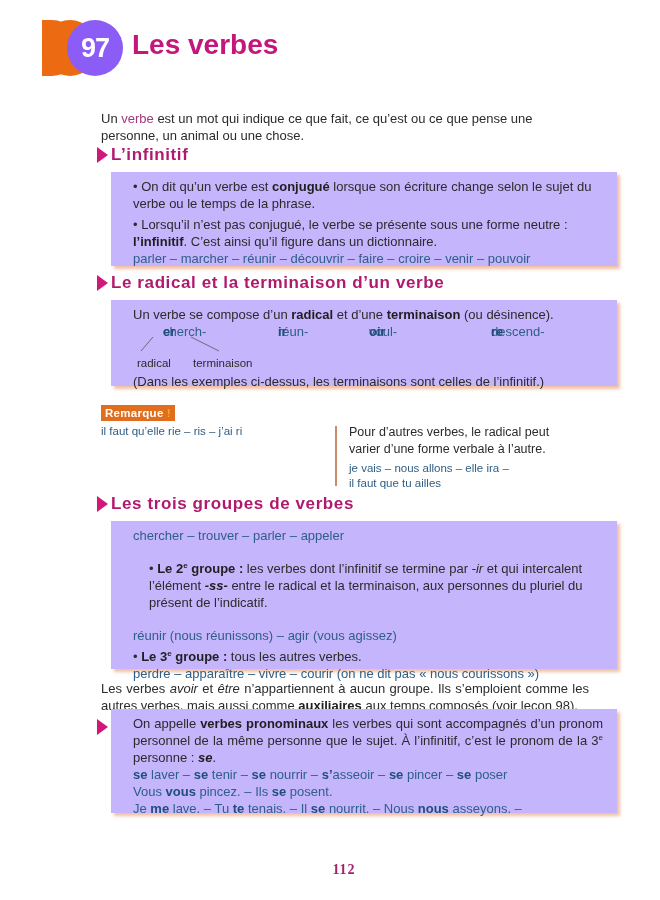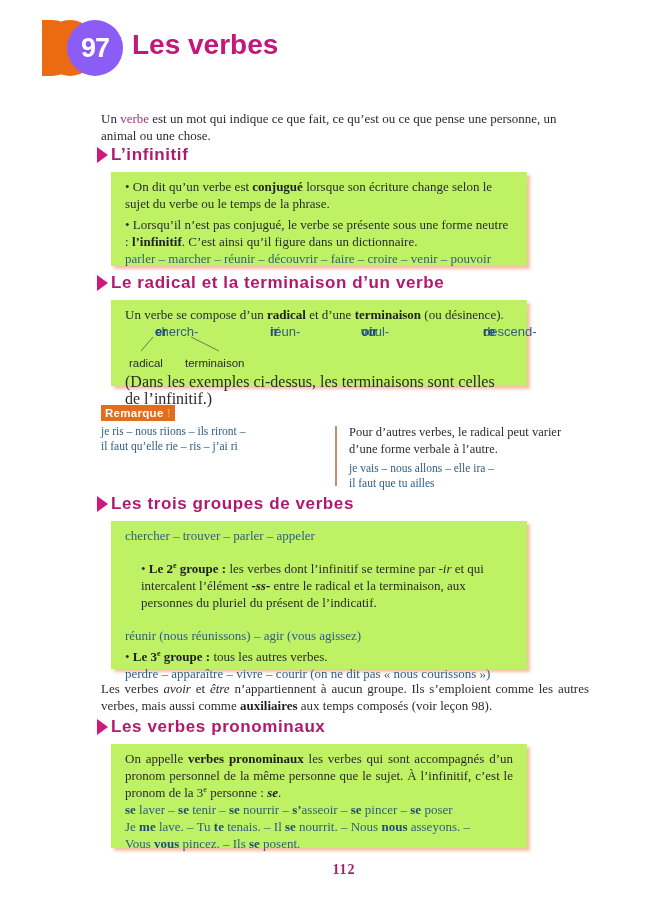--- a/index.html
+++ b/index.html
@@ -9,31 +9,31 @@
   .circle-back { position: absolute; left: 0; top: 3px; width: 38px; height: 56px;
                  background: #ec6a12; border-radius: 0 28px 28px 0; }
   .circle-back::before { content: ""; position: absolute; left: 0; top: 0; width: 56px; height: 56px;
                  background: #ec6a12; border-radius: 50%; clip-path: inset(0 0 0 0); }
   .circle-front { position: absolute; left: 25px; top: 3px; width: 56px; height: 56px; border-radius: 50%;
                   background: #8b5cf6; color: #fff; font-weight: bold; font-size: 27px;
                   display: flex; align-items: center; justify-content: center; letter-spacing: -1px; }
   .title { position: absolute; left: 90px; top: 12px; font-size: 28px; font-weight: bold; color: #c4177a; }
 
   .content { position: absolute; left: 101px; top: 0; width: 488px; font-size: 13px; line-height: 17px; }
-  p { margin: 0; font-family: Liberation Serif, serif; }
+  p { margin: 0; }
   .intro { position: absolute; top: 110px; left: 0; width: 488px; }
   .verb-link { color: #a3377d; }
 
   .sec-head { position: absolute; left: -4px; font-size: 17px; font-weight: bold; color: #b01a6e;
               letter-spacing: 0.6px; display: flex; align-items: center; white-space: nowrap; }
   .sec-head .arrow { display: inline-block; width: 0; height: 0; border-top: 8px solid transparent;
               border-bottom: 8px solid transparent; border-left: 11px solid #d1187a; margin-right: 3px; }
 
-  .box { position: absolute; left: 10px; width: 416px; background: #bef264;
-         box-shadow: 3px 3px 3px rgba(232, 140, 90, 0.55); padding: 6px 14px 6px 14px; box-sizing: border-box; }
+  .box { position: absolute; left: 10px; width: 506px; background: #c4b5fd;
+         box-shadow: 3px 3px 3px rgba(232, 140, 90, 0.55); padding: 6px 14px 6px 22px; box-sizing: border-box; }
   .box p { margin-bottom: 4px; }
   .ex { color: #2f5e86; }
   .exb { color: #1f4f79; font-weight: bold; }
   b { font-weight: bold; color: #1f1f1f; }
   i { font-style: italic; }
   sup { font-size: 8px; line-height: 0; }
 
   .rad-row { position: relative; height: 18px; }
   .rad-row span { position: absolute; top: 0; }
   .lbls { position: relative; height: 18px; margin-top: 14px; font-size: 11.5px; }
@@ -101,27 +101,26 @@
         </span>
     </div>
     <svg style="position:absolute; left:20px; top:35px;" width="120" height="22">
       <line x1="22" y1="2" x2="10" y2="16" stroke="#555" stroke-width="0.8"></line>
       <line x1="60" y1="2" x2="88" y2="16" stroke="#555" stroke-width="0.8"></line>
     </svg>
     <div class="lbls">
       <span style="left:4px">radical</span>
       <span style="left:60px">terminaison</span>
     </div>
-    <p style="font-size:16px">(Dans les exemples ci-dessus, les terminaisons sont celles de l’infinitif.)</p>
+    <p style="font-size:13px">(Dans les exemples ci-dessus, les terminaisons sont celles de l’infinitif.)</p>
   </div>
 
   <div class="remarque-tag"><span>Remarque</span><span class="bang">!</span></div>
   <div class="rem-cols">
     <div class="rem-col">
-      <p class="ex" style="margin:0">je ris – nous riions – ils riront –</p>
       <p class="ex">il faut qu’elle rie – ris – j’ai ri</p>
     </div>
     <div class="divider"></div>
     <div class="rem-col">
       <p>Pour d’autres verbes, le radical peut varier d’une forme verbale à l’autre.</p>
       <p class="ex" style="margin:0">je vais – nous allons – elle ira –</p>
       <p class="ex">il faut que tu ailles</p>
     </div>
   </div>
 
@@ -136,27 +135,27 @@
     <p style="margin:0">• <b><span>Le 3</span><sup>e</sup><span> groupe :</span></b><span> tous les autres verbes.</span></p>
     <p class="ex">perdre – apparaître – vivre – courir (on ne dit pas « nous courissons »)</p>
   </div>
 
   <p class="after justify"><span>Les verbes </span><i>avoir</i><span> et </span><i>être</i><span> n’appartiennent à aucun groupe. Ils s’emploient comme les autres verbes, mais aussi comme </span><b>auxiliaires</b><span> aux temps composés (voir leçon 98).</span></p>
 
   <div class="sec-head" style="top:718px">
     <span class="arrow"></span>
     <span>Les verbes pronominaux</span>
   </div>
-  <div class="box" style="top:744px; height:104px;">
+  <div class="box" style="top:709px; height:104px;">
     <p class="justify" style="margin:0"><span>On appelle </span><b>verbes pronominaux</b><span> les verbes qui sont accompagnés d’un pronom personnel de la même personne que le sujet. À l’infinitif, c’est le pronom de la 3</span><sup>e</sup><span> personne : </span><b><i>se</i></b><span>.</span></p>
     <p class="ex" style="margin:0">
       <span class="exb">se</span><span> laver – </span><span class="exb">se</span><span> tenir – </span><span class="exb">se</span><span> nourrir – </span><span class="exb">s’</span><span>asseoir – </span><span class="exb">se</span><span> pincer – </span><span class="exb">se</span><span> poser</span>
     </p>
     <p class="ex" style="margin:0">
-      <span>Je </span><span class="exb">me</span><span> lave. – </span><span>Tu </span><span class="exb">te</span><span> tenais. – </span><span>Il </span><span class="exb">se</span><span> nourrit. – </span><span>Nous </span><span class="exb">nous</span><span> asseyons. –</span>
+      <span>Vous </span><span class="exb">vous</span><span> pincez. – </span><span>Ils </span><span class="exb">se</span><span> posent.</span>
     </p>
     <p class="ex" style="margin:0">
-      <span>Vous </span><span class="exb">vous</span><span> pincez. – </span><span>Ils </span><span class="exb">se</span><span> posent.</span>
+      <span>Je </span><span class="exb">me</span><span> lave. – </span><span>Tu </span><span class="exb">te</span><span> tenais. – </span><span>Il </span><span class="exb">se</span><span> nourrit. – </span><span>Nous </span><span class="exb">nous</span><span> asseyons. –</span>
     </p>
   </div>
 </div>
 
 <div class="pagenum">112</div>
 
 </body></html>

